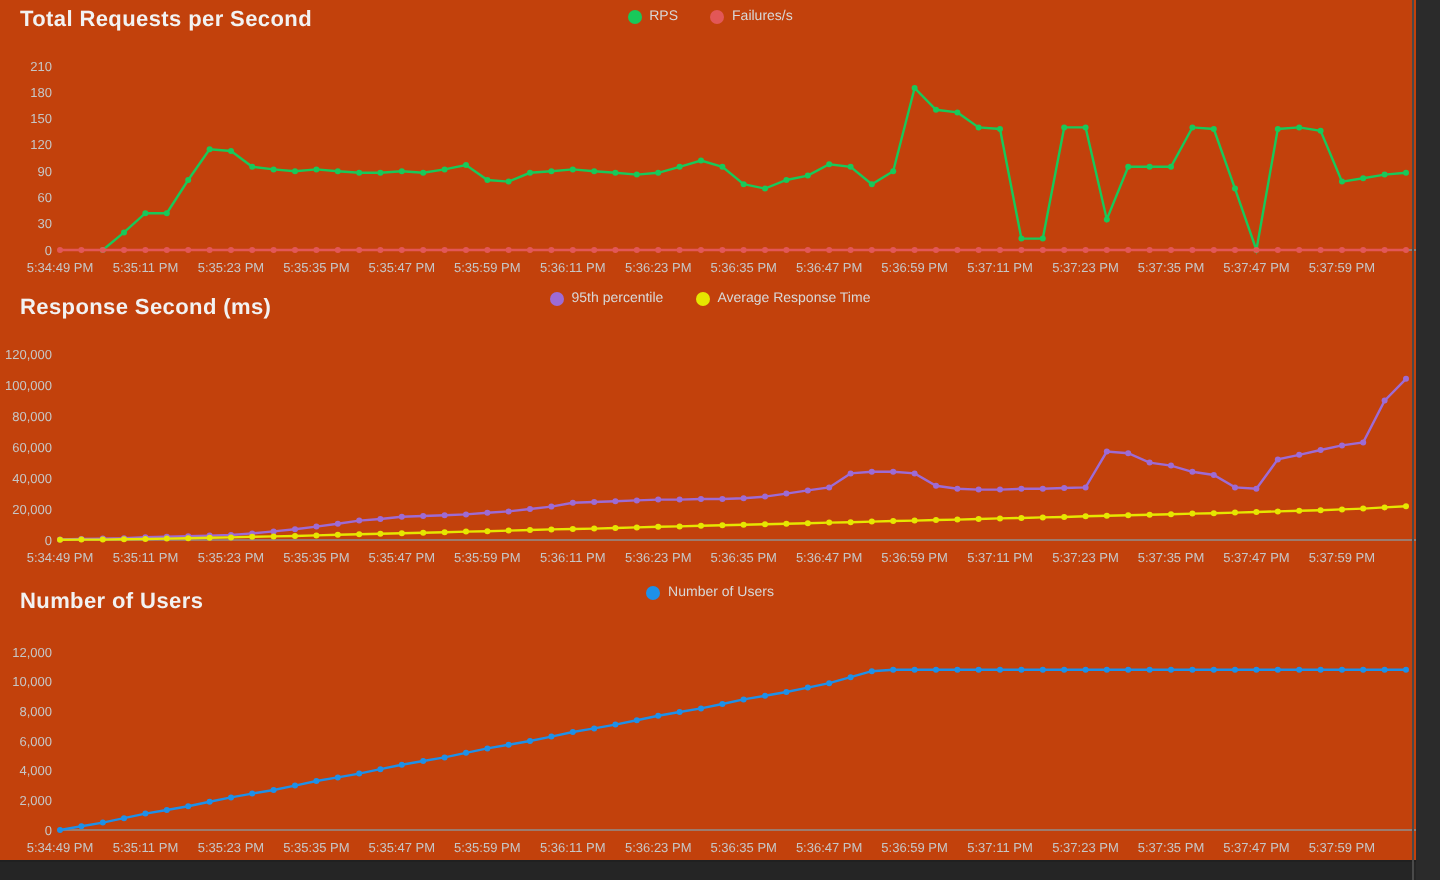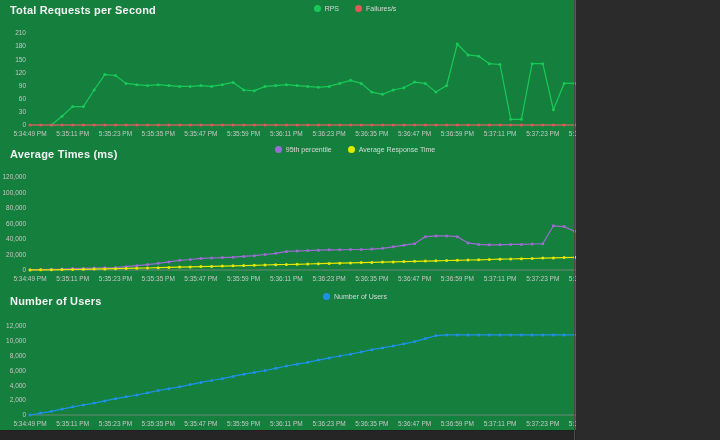--- a/index.html
+++ b/index.html
@@ -1,18 +1,18 @@
 <!DOCTYPE html>
 <html><head>
 <meta charset="utf-8">
 <style>
   html,body{margin:0;padding:0;background:#2b2b2b;}
   .page{
-    position:relative;width:576px;height:440px;overflow:hidden;
-    background:#15803d;font-family:"Liberation Sans",sans-serif;
+    position:relative;width:708px;height:440px;overflow:hidden;
+    background:#c2410c;font-family:"Liberation Sans",sans-serif;
   }
   .chart{position:relative;width:720px;}
   .chart-title{
     position:absolute;left:10px;margin:0;z-index:2;
     font-size:11px;font-weight:bold;color:#f2f2f2;letter-spacing:.2px;
   }
   .legend{
     position:absolute;left:0;right:10px;display:flex;justify-content:center;
     gap:16px;z-index:2;pointer-events:auto;
   }
@@ -201,21 +201,21 @@
           <circle cx="660.3" cy="125.0" r="1.5" fill="#e25757"></circle>
           <circle cx="671.0" cy="125.0" r="1.5" fill="#e25757"></circle>
           <circle cx="681.6" cy="125.0" r="1.5" fill="#e25757"></circle>
           <circle cx="692.3" cy="125.0" r="1.5" fill="#e25757"></circle>
           <circle cx="703.0" cy="125.0" r="1.5" fill="#e25757"></circle>
         </g>
       </svg>
   </section>
 
   <section class="chart" style="height:150px">
-    <h2 class="chart-title" style="top:8px">Average Times (ms)</h2>
+    <h2 class="chart-title" style="top:8px">Response Second (ms)</h2>
     <div class="legend" style="top:6px" id="legend-1">
         <span class="legend-item">
           <span class="legend-dot" style="background: rgb(157, 107, 212);"></span>
           <span class="legend-label">95th percentile</span>
         </span>
         <span class="legend-item">
           <span class="legend-dot" style="background: rgb(230, 230, 0);"></span>
           <span class="legend-label">Average Response Time</span>
         </span>
       </div>

